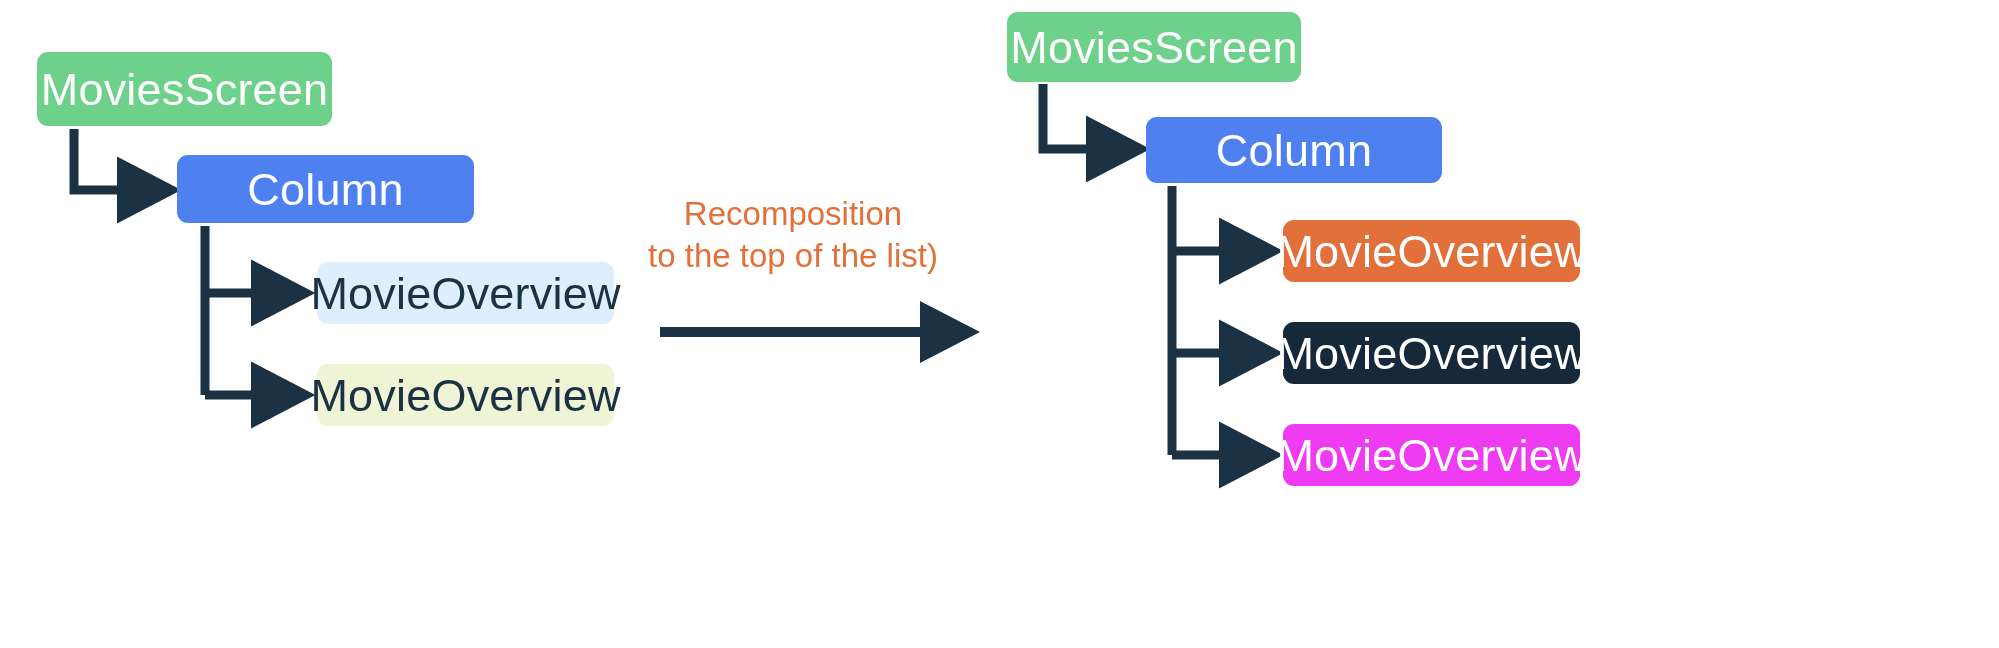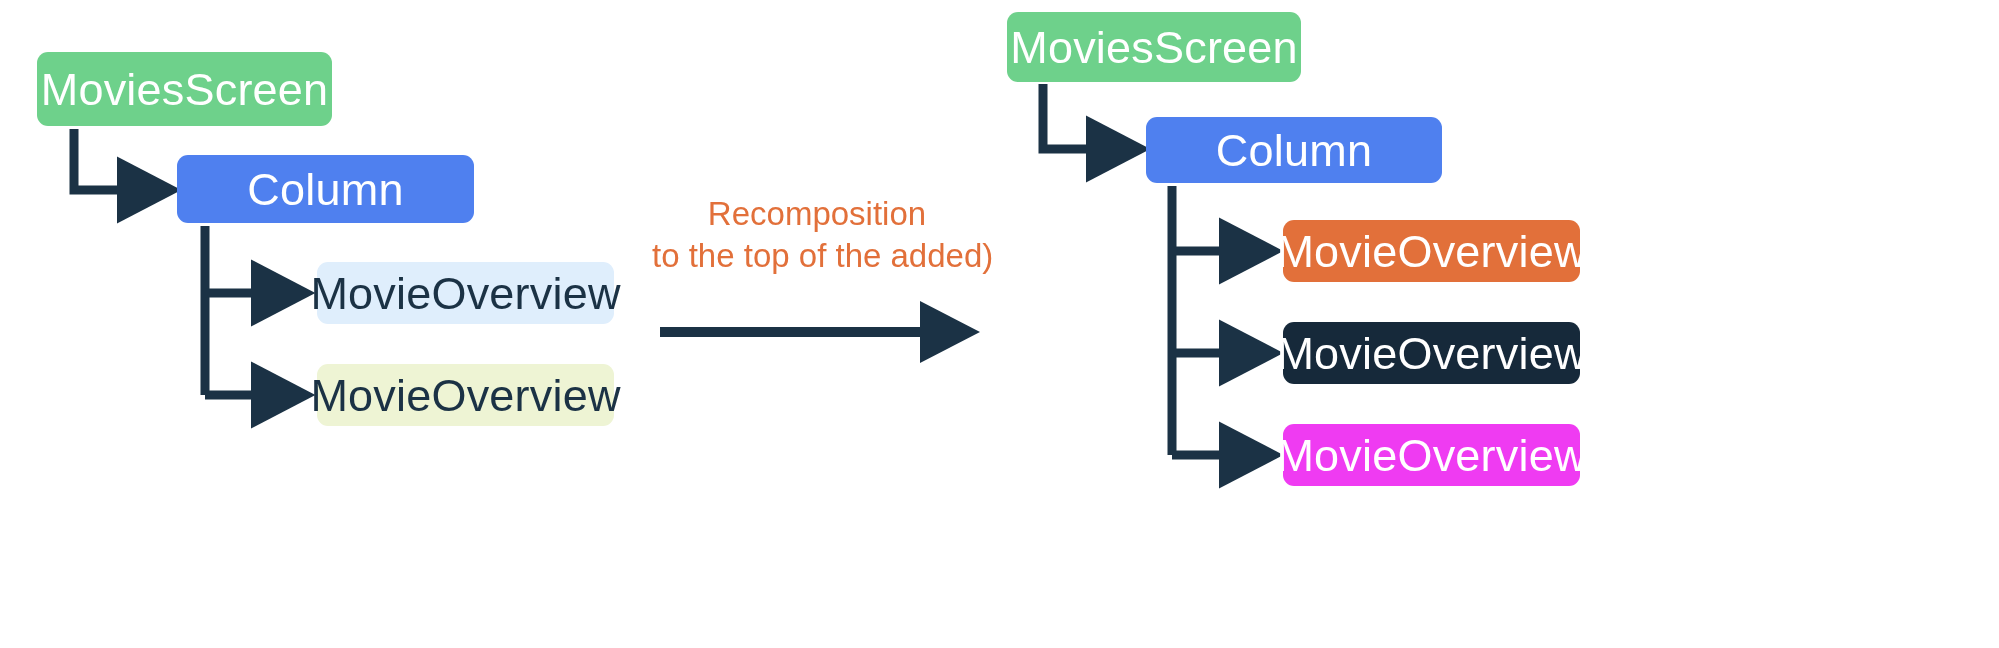--- a/index.html
+++ b/index.html
@@ -94,23 +94,23 @@
   </div>
 
   <div class="node" id="n-before-child-0" style="left: 293px; top: 262px; width: 297px; height: 62px; background: rgb(223, 238, 252); color: rgb(27, 50, 69);">
     <span class="node-label">MovieOverview</span>
   </div>
 
   <div class="node" id="n-before-child-1" style="left: 293px; top: 364px; width: 297px; height: 62px; background: rgb(238, 244, 212); color: rgb(27, 50, 69);">
     <span class="node-label">MovieOverview</span>
   </div>
 
-  <div class="caption" style="left: 652px; top: 193px; width: 330px; color: rgb(226, 112, 58);">
+  <div class="caption" style="left: 628px; top: 193px; width: 330px; color: rgb(226, 112, 58);">
     <div>Recomposition</div>
-    <div>to the top of the added)</div>
+    <div>to the top of the list)</div>
   </div>
 
   <div class="node" id="n-after-root" style="left: 983px; top: 12px; width: 294px; height: 70px; background: rgb(110, 209, 139); color: rgb(255, 255, 255);">
     <span class="node-label">MoviesScreen</span>
   </div>
 
   <div class="node" id="n-after-column" style="left: 1122px; top: 117px; width: 296px; height: 66px; background: rgb(79, 128, 239); color: rgb(255, 255, 255);">
     <span class="node-label">Column</span>
   </div>
 

